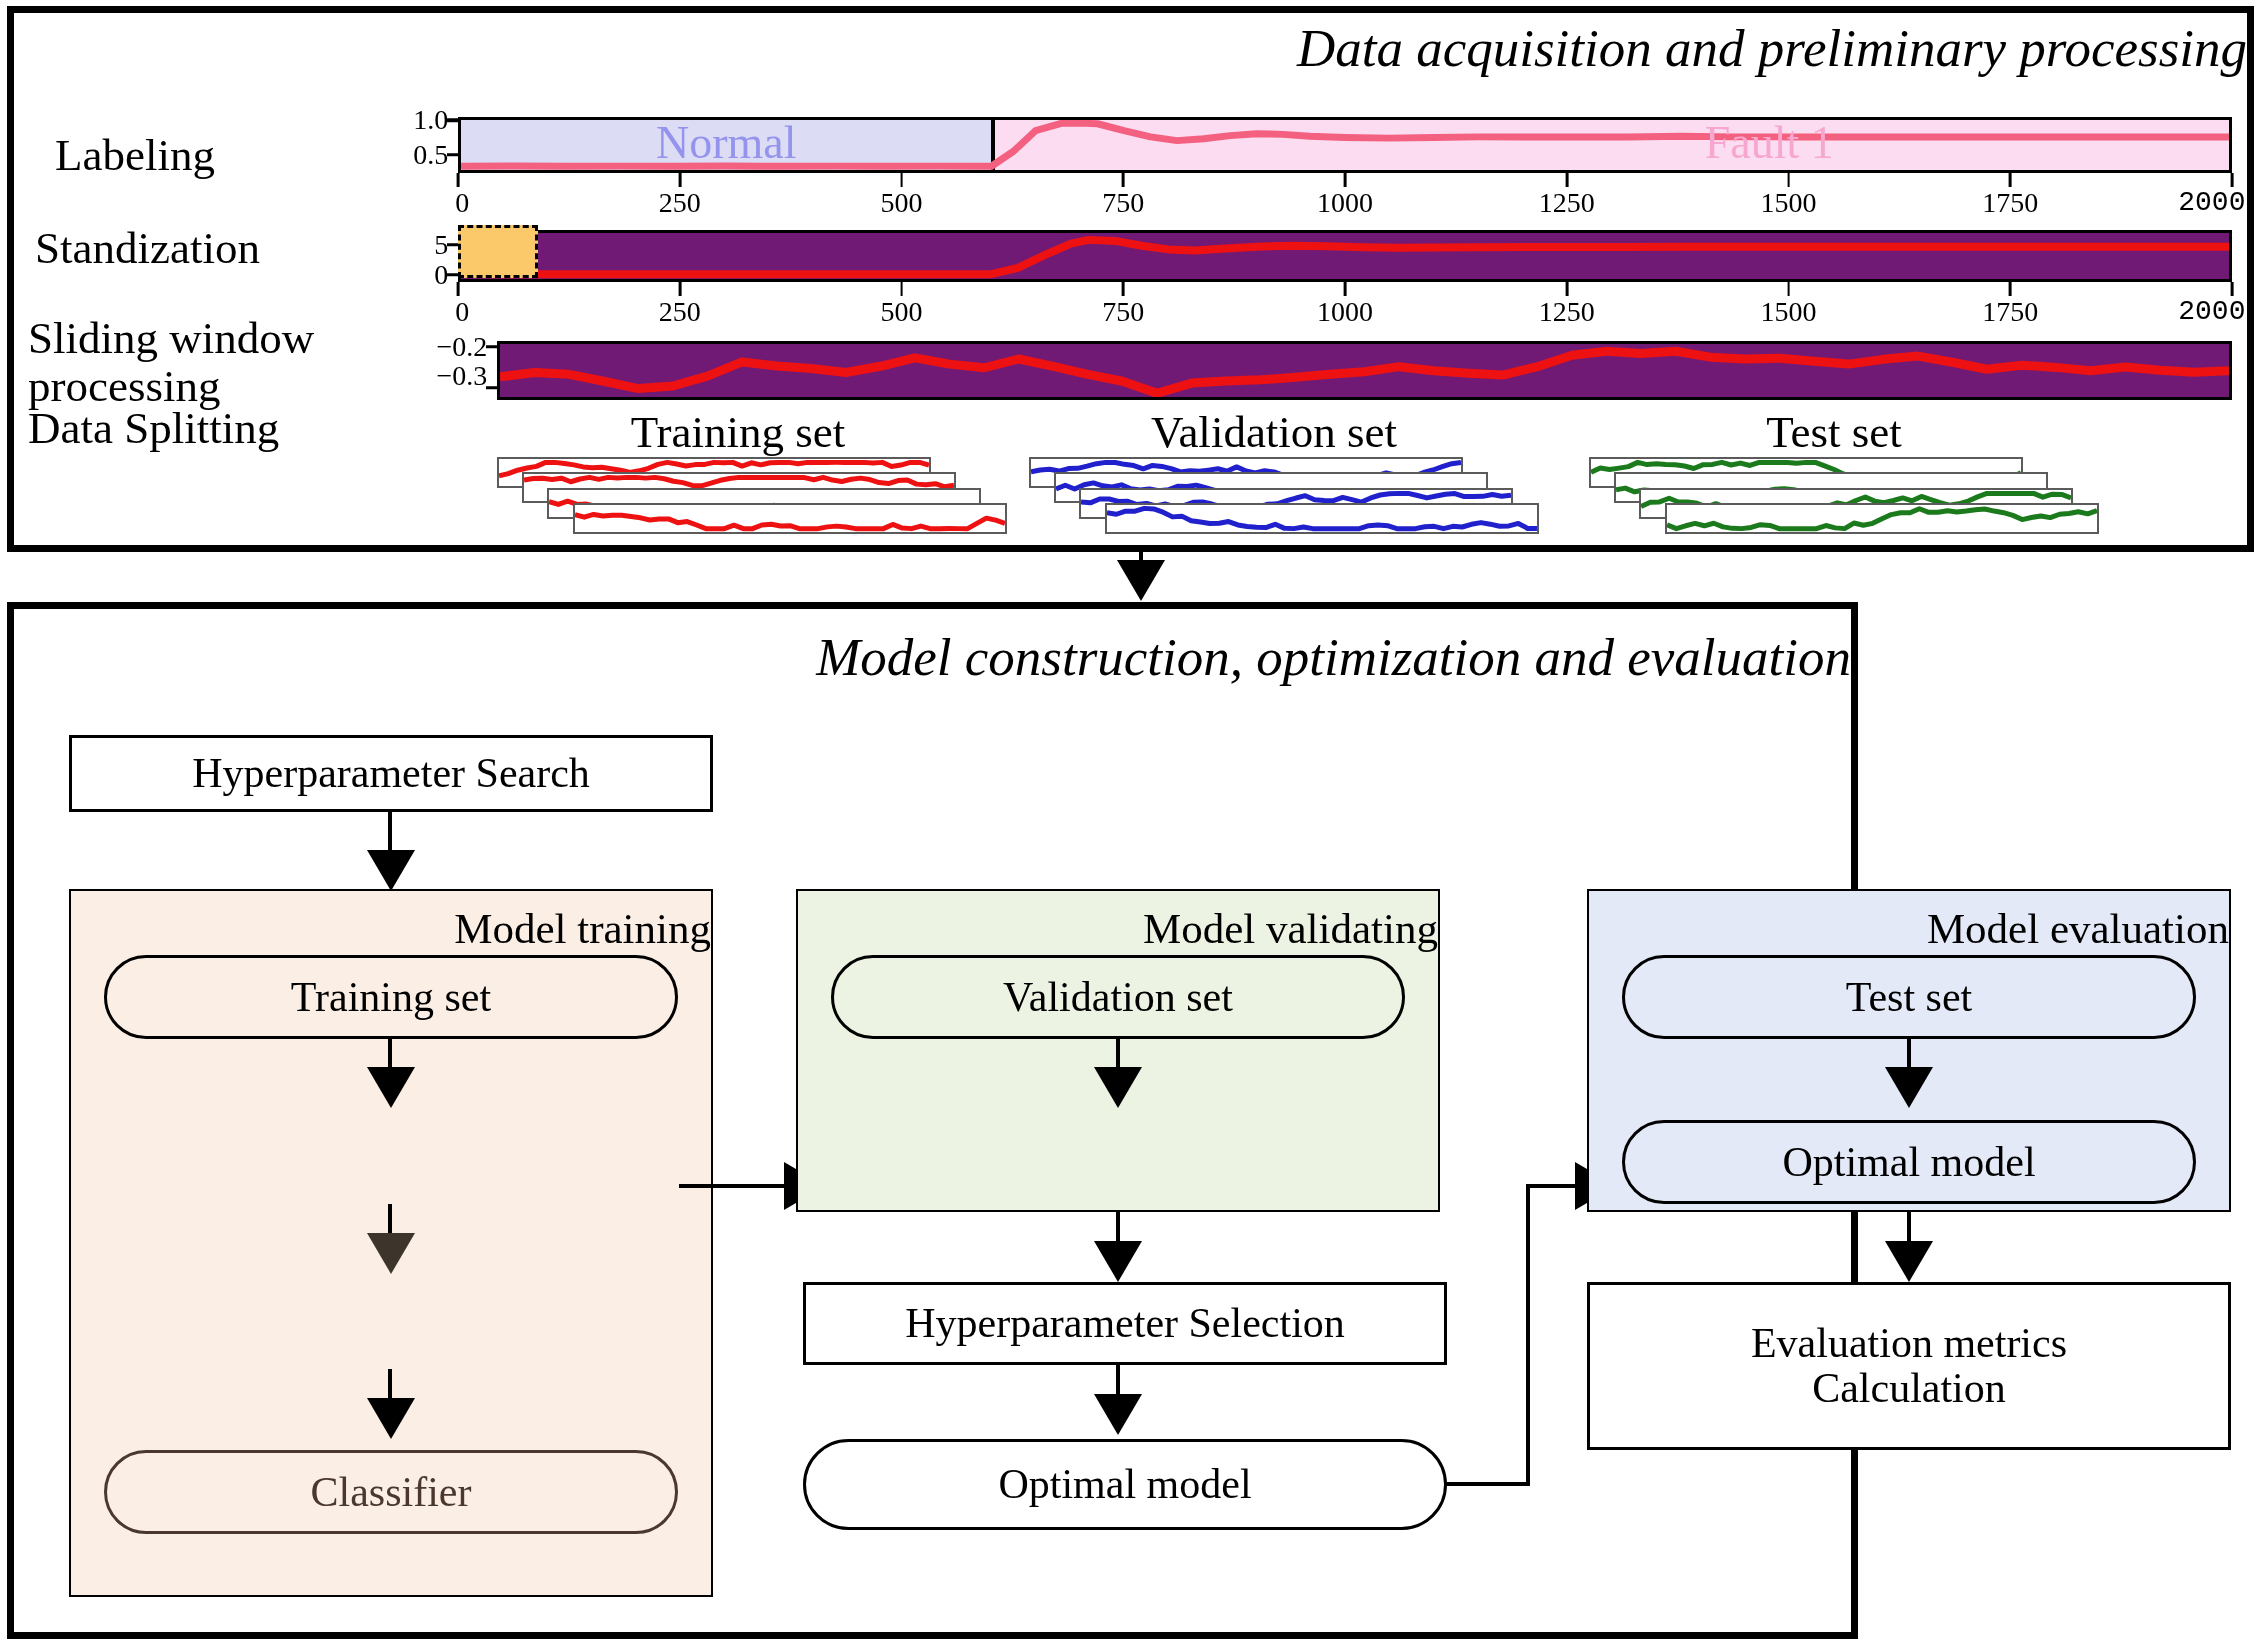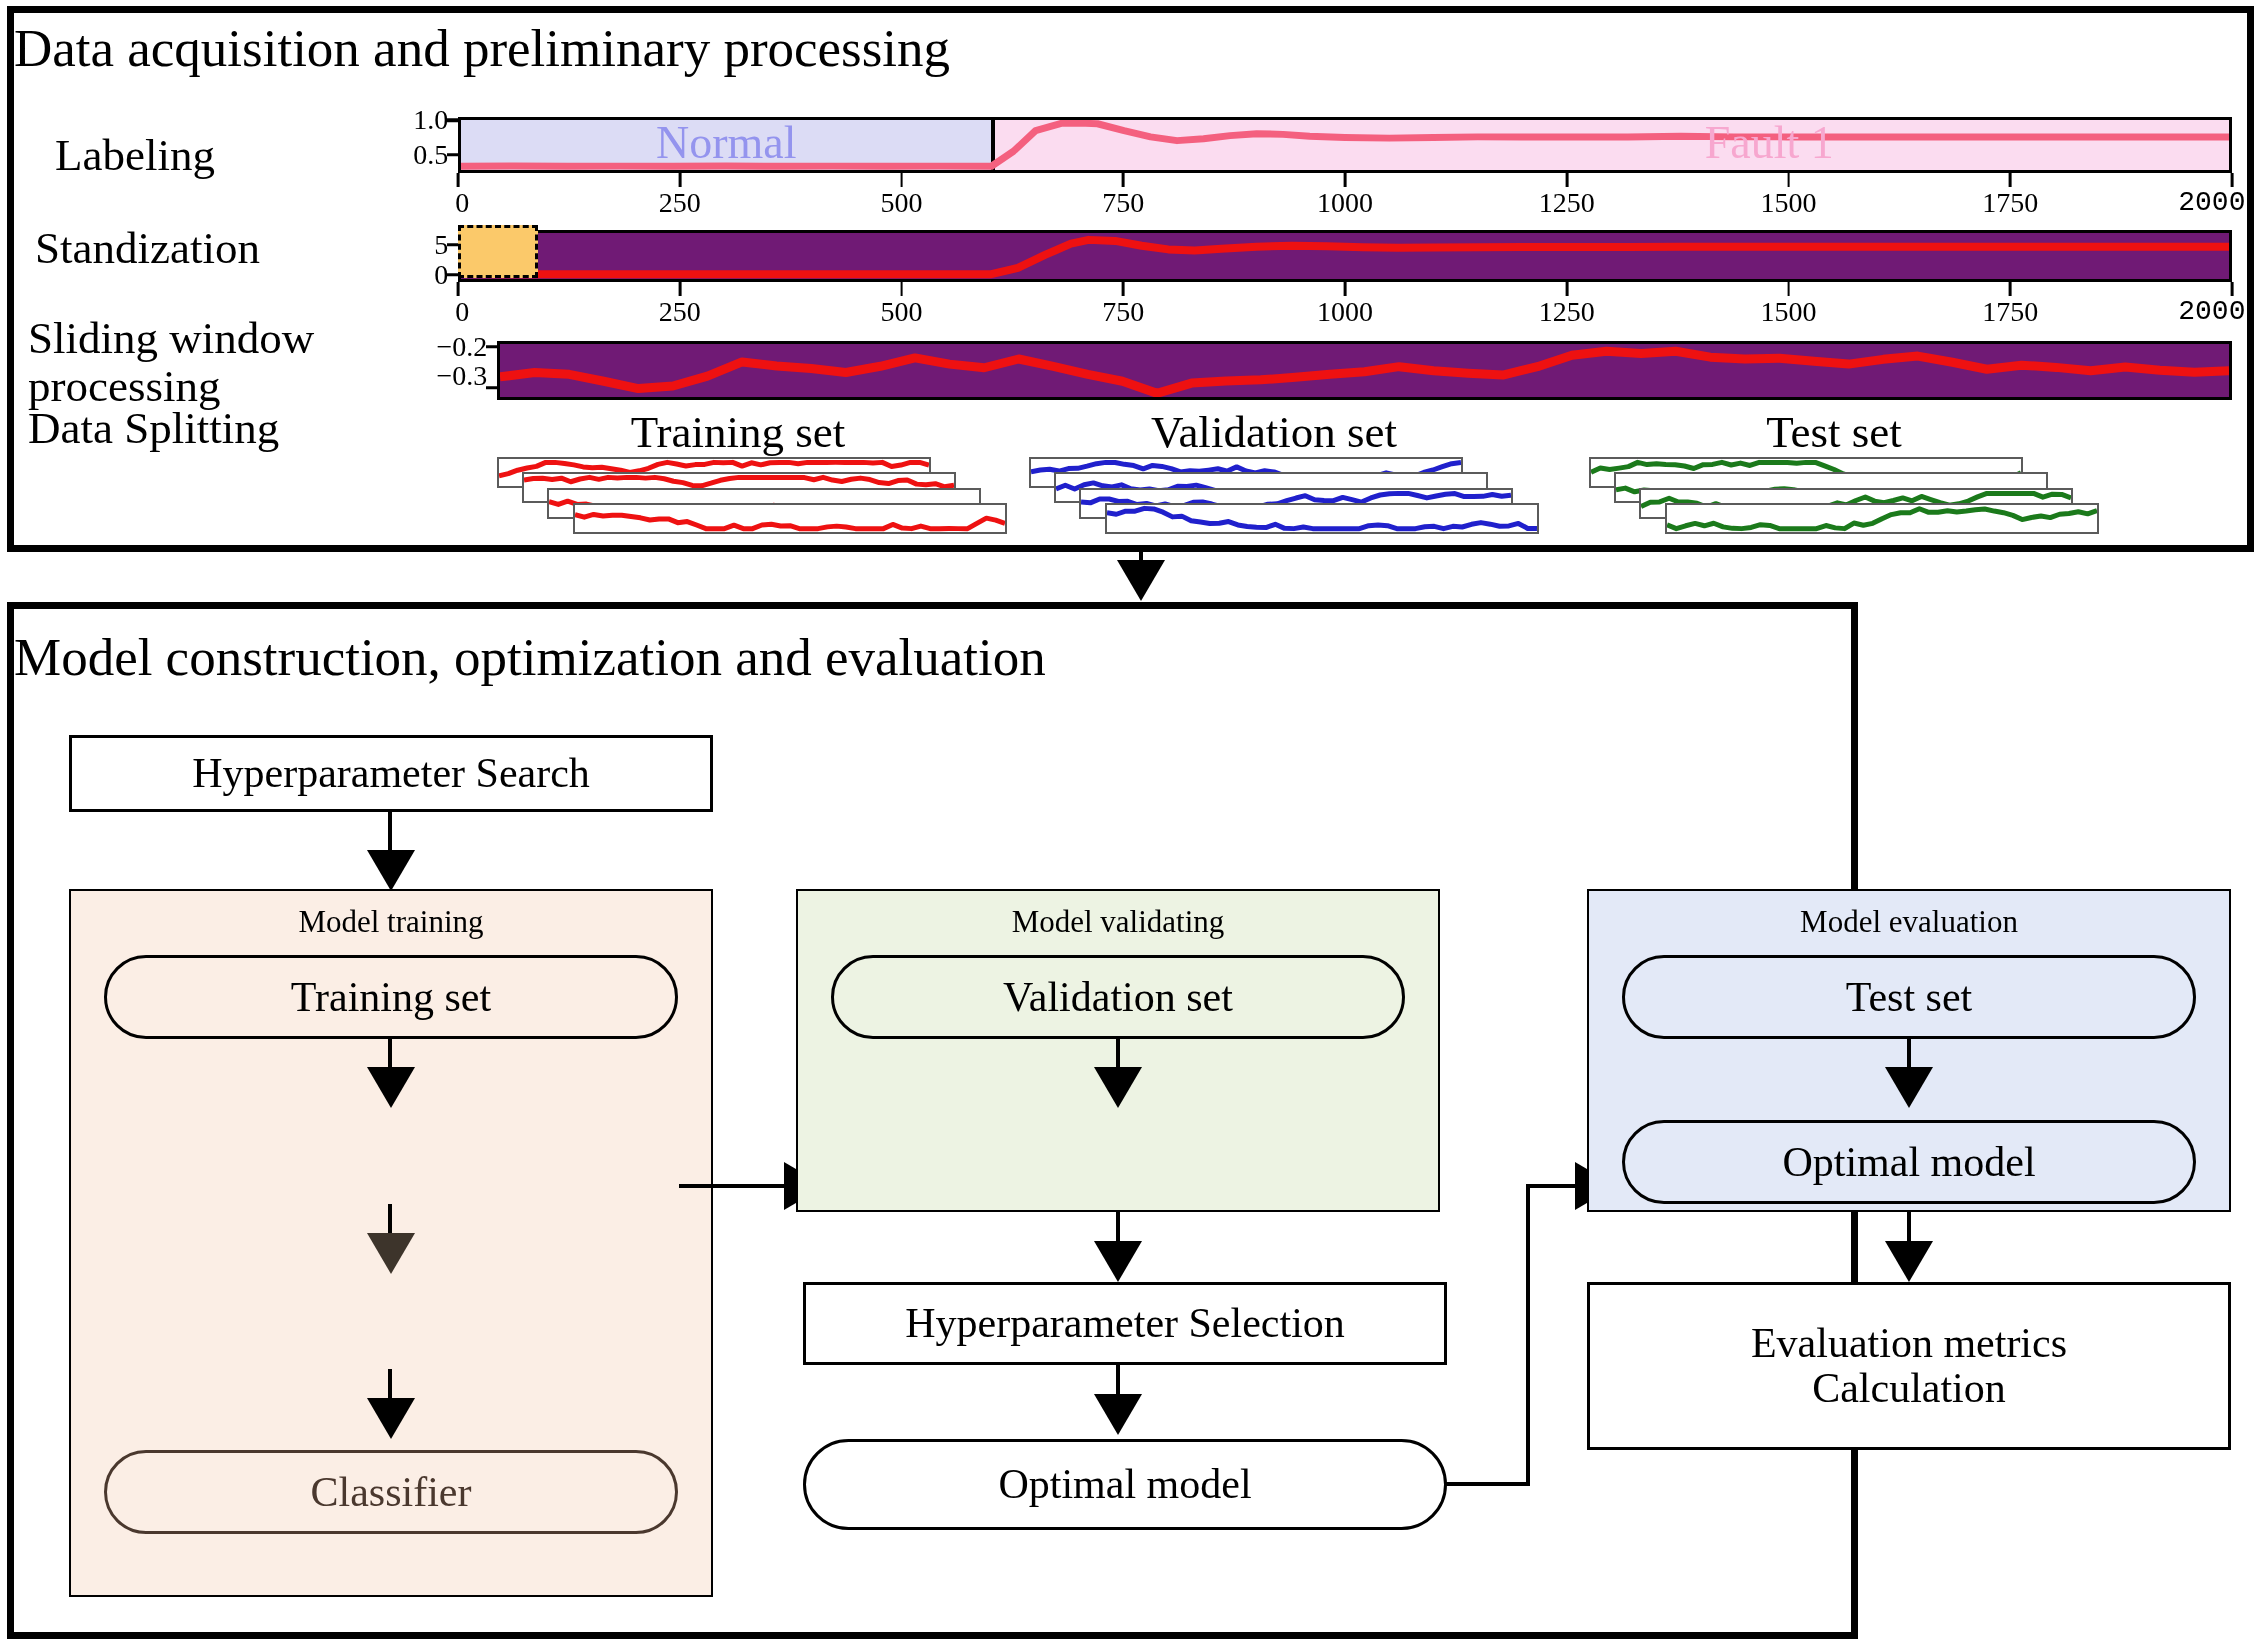--- a/index.html
+++ b/index.html
@@ -4,21 +4,21 @@
 <style>
   html,body{margin:0;padding:0;background:#ffffff;}
   body{width:2261px;height:1646px;font-family:"Liberation Serif",serif;color:#000;}
   .root{position:relative;width:2261px;height:1646px;}
 
   
   .section{position:absolute;border:7.7px solid #000;background:#fff;box-sizing:border-box;}
   #sec-data{left:7px;top:5.6px;width:2247px;height:546px;}
   #sec-model{left:7px;top:602px;width:1851px;height:1037px;}
 
-  .sec-title{position:absolute;width:100%;text-align:left;font-size:53px;line-height:1;white-space:nowrap;}
+  .sec-title{position:absolute;width:100%;text-align:right;font-size:53px;line-height:1;white-space:nowrap;font-style:italic;}
 
   
   .rowlabel{position:absolute;font-size:45px;line-height:1.08;white-space:pre-line;}
 
   
   .plot{position:absolute;box-sizing:border-box;}
   .plotframe{position:absolute;inset:0;border:3.5px solid #000;box-sizing:border-box;overflow:hidden;background:#701a75;}
   .ytick{position:absolute;right:100%;margin-right:9.8px;transform:translateY(-50%);font-size:28px;white-space:nowrap;margin-left:12px;}
   .ytickmark{position:absolute;right:100%;width:11.2px;height:3.5px;background:#000;transform:translateY(-50%);}
   .axisrow{position:absolute;left:0;width:100%;height:36px;}
@@ -42,21 +42,21 @@
   .card svg{position:absolute;inset:0;width:100%;height:100%;display:block;}
 
   
   .rbox{position:absolute;box-sizing:border-box;border:3.5px solid #000;background:#fff;
         display:flex;align-items:center;justify-content:center;text-align:center;
         font-size:42px;line-height:1.06;}
   .pill{position:absolute;box-sizing:border-box;border:3.5px solid #000;background:transparent;
         border-radius:49px;display:flex;align-items:center;justify-content:center;text-align:center;
         font-size:42px;line-height:1.05;}
   .panel{position:absolute;box-sizing:border-box;border:2.8px solid #000;}
-  .paneltitle{position:absolute;width:100%;text-align:center;font-size:31px;white-space:nowrap;}
+  .paneltitle{position:absolute;width:100%;text-align:right;font-size:43px;white-space:nowrap;}
 
   .p-train{background:#fbeee5;}
   .p-valid{background:#edf3e3;}
   .p-eval{background:#e3e9f7;}
 
   .brown{border-color:#4a382e;color:#4a382e;}
 
   
   .vline{position:absolute;width:3.5px;background:#000;}
   .hline{position:absolute;height:3.5px;background:#000;}

